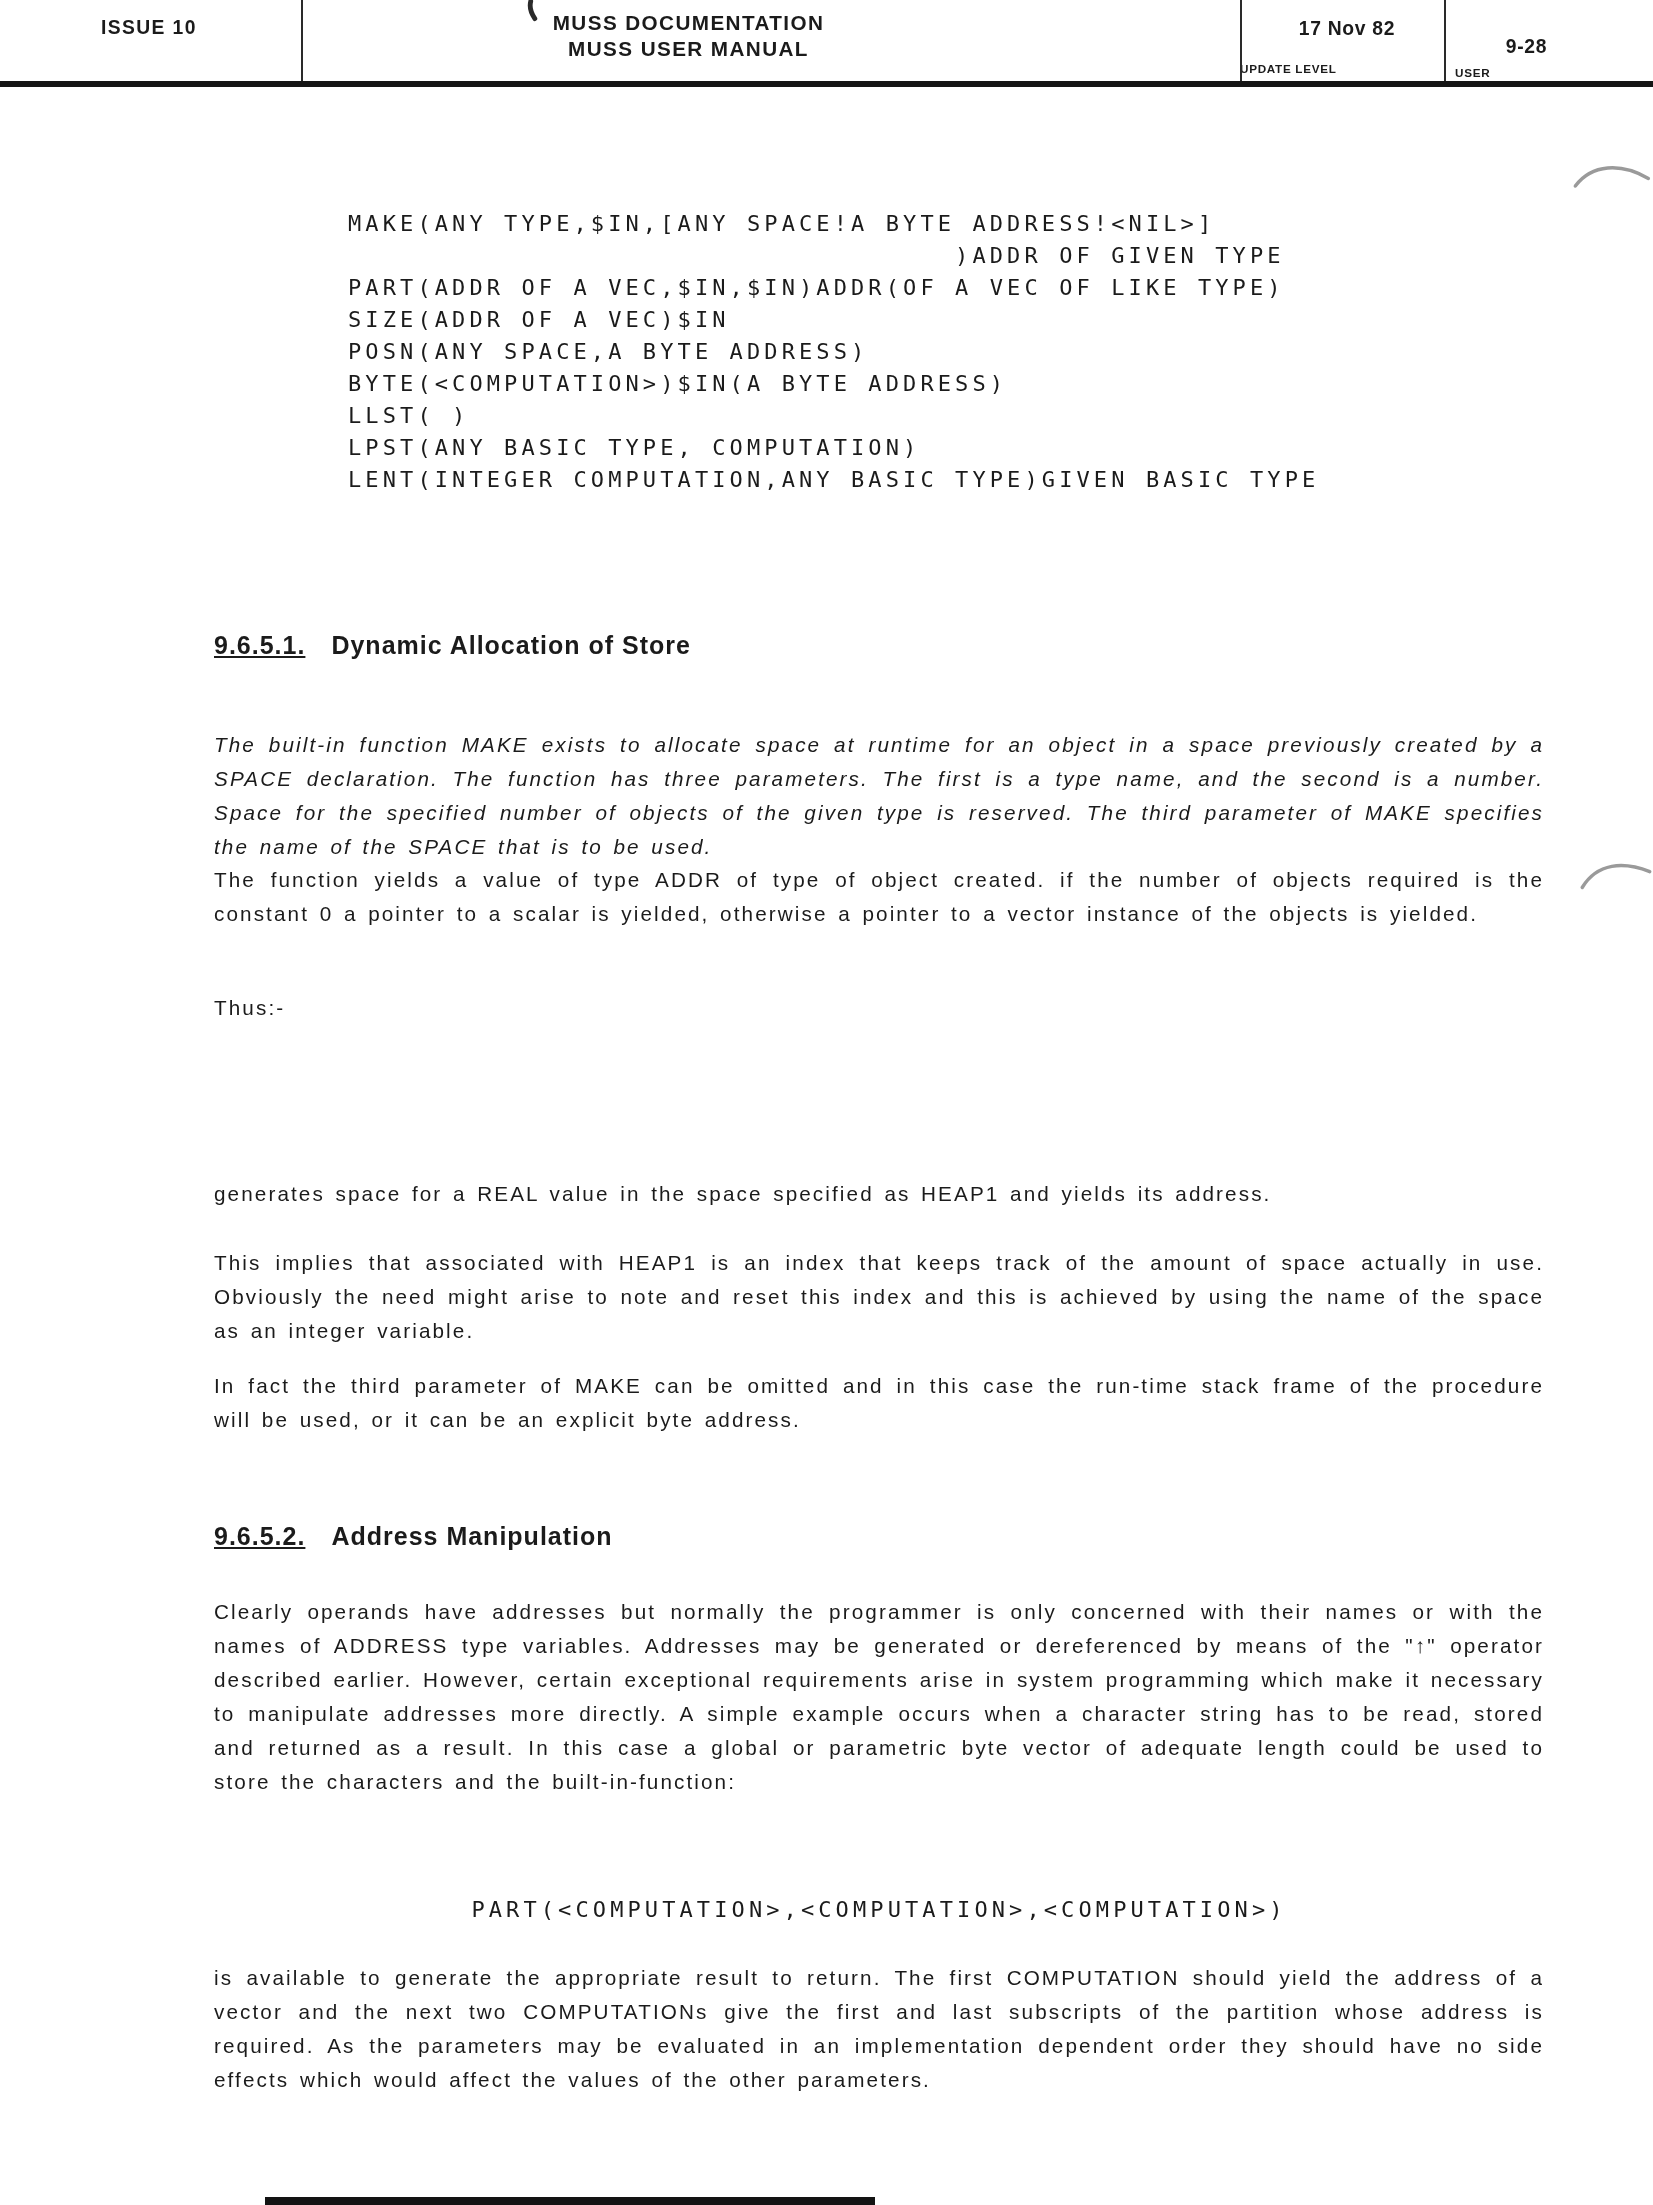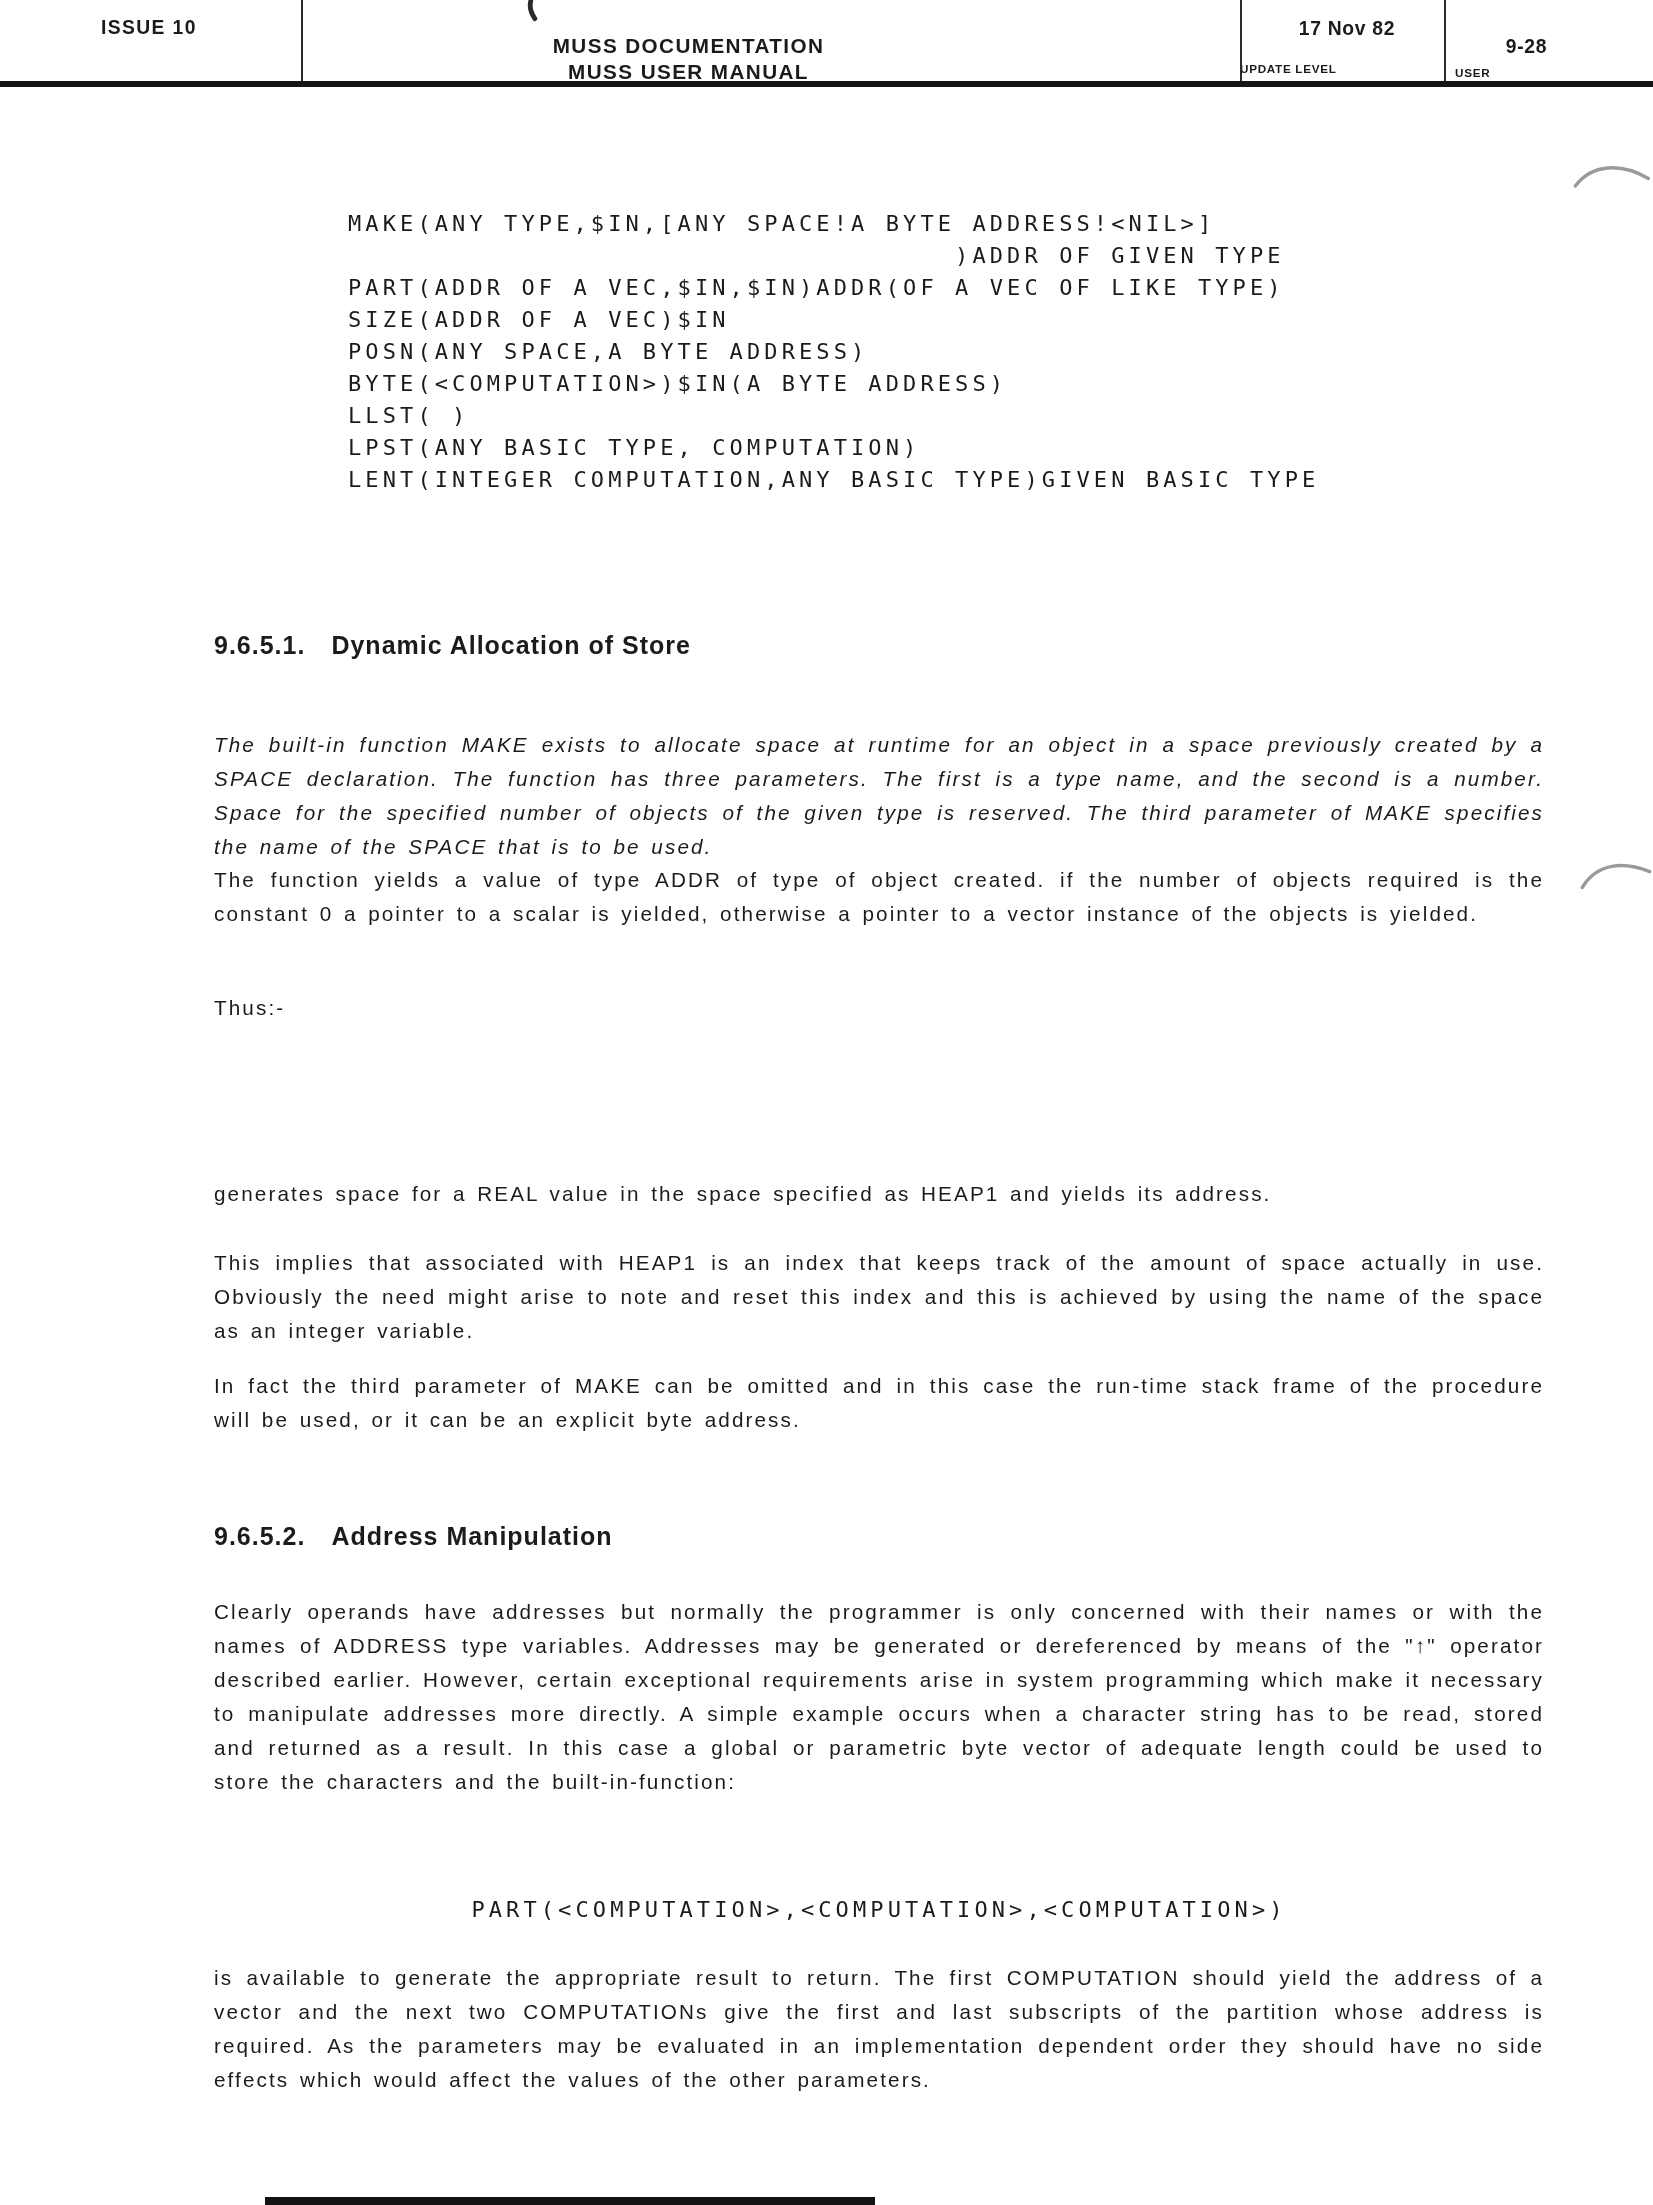--- a/index.html
+++ b/index.html
@@ -19,21 +19,21 @@
   }
   .hdr-vline { position: absolute; top: 0; width: 2.1px; height: 81px; background: #2a2a2a; }
   .hdr-vline.v1 { left: 301px; }
   .hdr-vline.v2 { left: 1240px; }
   .hdr-vline.v3 { left: 1444px; }
   .hdr-issue {
     position: absolute; left: 101px; top: 16.5px;
     font-size: 19.3px; font-weight: 700; letter-spacing: 1.4px;
   }
   .hdr-title {
-    position: absolute; left: 301px; top: 33px; width: 775px;
+    position: absolute; left: 301px; top: 10px; width: 775px;
     text-align: center; font-size: 20.7px; font-weight: 700;
     letter-spacing: 1.4px; line-height: 25.5px;
   }
   .hdr-date {
     position: absolute; left: 1240px; top: 18px; width: 214px;
     text-align: center; font-size: 19.3px; font-weight: 700; letter-spacing: 0.7px;
   }
   .hdr-update {
     position: absolute; left: 1240px; top: 62px; width: 204px;
     text-align: left; font-size: 11.7px; font-weight: 700; letter-spacing: 0.7px;
@@ -50,21 +50,21 @@
   .mono {
     font-family: "DejaVu Sans Mono", monospace;
     font-size: 22px; letter-spacing: 4.1px; line-height: 32px;
     white-space: pre; margin: 7px;
   }
   .codeblock { position: absolute; left: 341px; top: 201px; }
   .heading {
     position: absolute; left: 214px;
     font-size: 25px; font-weight: 700; letter-spacing: 1px;
   }
-  .heading .hnum { margin-right: 26px; }
+  .heading .hnum { margin-right: 26px; text-decoration: underline; }
   .para {
     position: absolute; left: 214px; width: 1330px;
     font-size: 20.7px; line-height: 34px;
     letter-spacing: 2.1px; word-spacing: 2.8px;
     text-align: justify;
   }
   .para.single { text-align: left; }
   .example {
     position: absolute; left: 214px; width: 1330px; text-align: center;
   }

